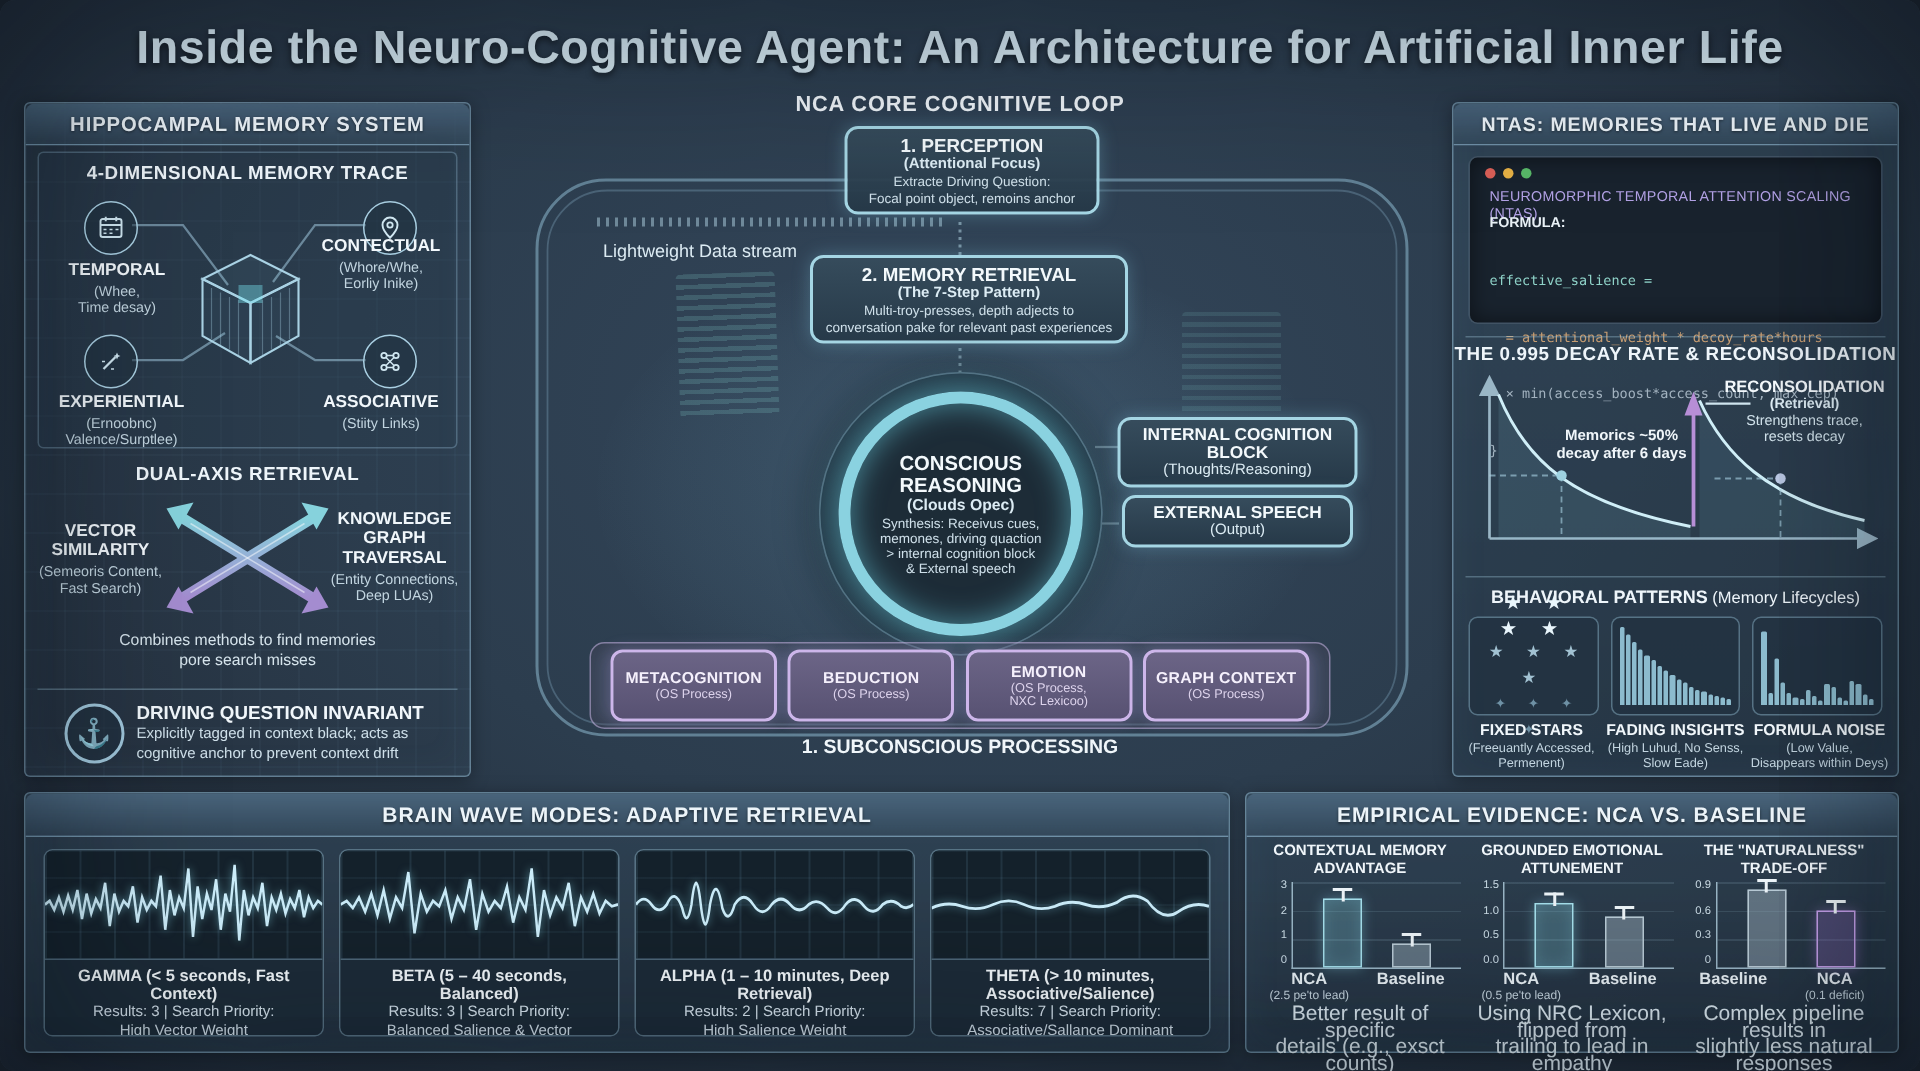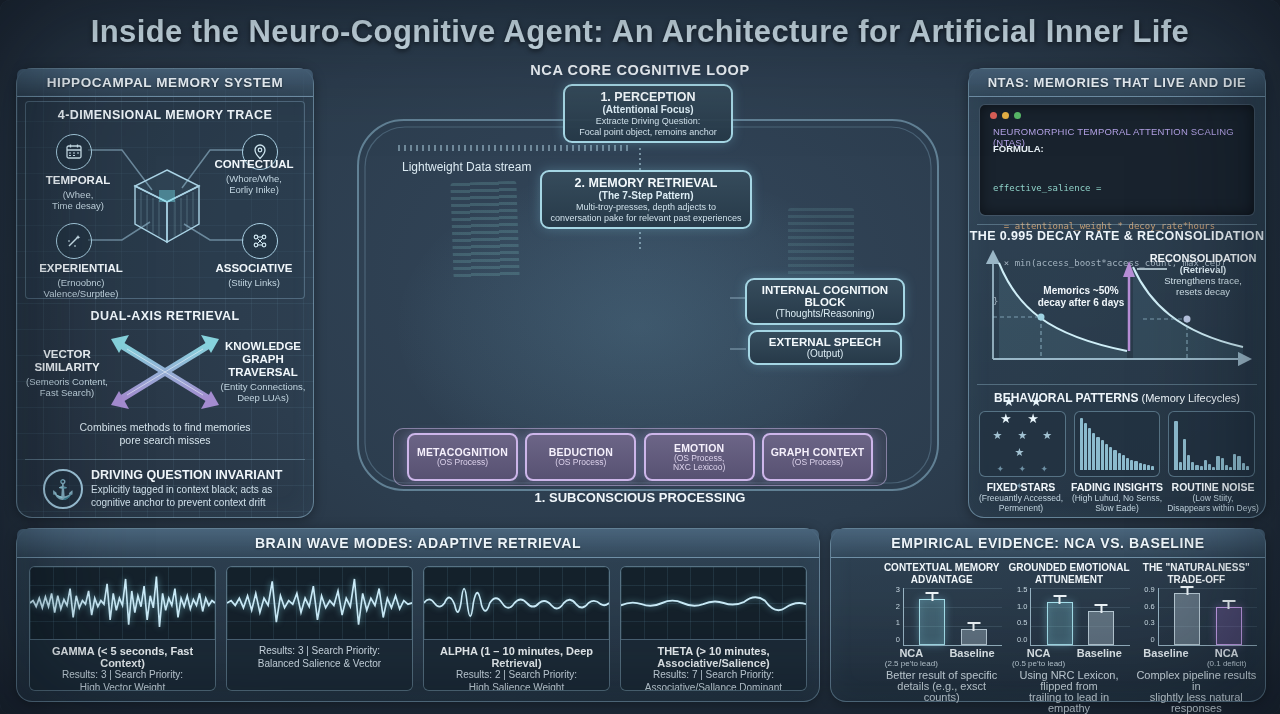--- a/index.html
+++ b/index.html
@@ -11,21 +11,21 @@
     box-shadow:inset 0 0 130px rgba(4,10,18,.6);border-radius:10px;}
   .pre{white-space:pre-line;}
   .abs{position:absolute;}
 
   
   .main-title{position:absolute;top:14px;left:0;width:100%;text-align:center;
     font-size:31px;font-weight:bold;letter-spacing:.4px;color:#d6e9f3;
     text-shadow:0 2px 5px rgba(0,0,0,.6);}
 
   
-  .panel{position:absolute;border:1px solid rgba(148,188,212,.55);border-radius:16px;
+  .panel{position:absolute;border:1px solid rgba(148,188,212,.55);border-radius:4px;
     background:linear-gradient(180deg,rgba(52,74,92,.55),rgba(37,54,69,.6));
     box-shadow:0 2px 12px rgba(0,0,0,.35), inset 0 0 26px rgba(120,170,200,.07);}
   .strip{position:absolute;top:0;left:0;right:0;height:27px;line-height:27px;text-align:center;
     font-weight:bold;font-size:13.5px;letter-spacing:.6px;color:#ecf4f9;
     background:linear-gradient(180deg,#49647b,#38506478);border-bottom:1px solid rgba(160,200,222,.45);
     border-radius:6px 6px 0 0;text-shadow:0 1px 2px rgba(0,0,0,.5);}
   .gridbg{background-image:
       linear-gradient(rgba(130,180,210,.09) 1px,transparent 1px),
       linear-gradient(90deg,rgba(130,180,210,.09) 1px,transparent 1px);
     background-size:26px 26px;}
@@ -130,21 +130,21 @@
     background-size:23px 18px;}
   .wave-plot svg{display:block;filter:drop-shadow(0 0 3px rgba(140,225,245,.55));}
   .wave-info{flex:1;border-top:1px solid rgba(150,190,214,.4);background:rgba(32,48,61,.65);
     padding:5px 9px;}
   .wave-name{font-size:11px;font-weight:bold;color:#f3f9fc;}
   .wave-line{font-size:10px;line-height:12.5px;color:#d5e3ed;}
 
   
   #evidence{left:830px;top:528px;width:434px;height:172px;}
   #evidence .strip{font-size:14px;height:28px;line-height:28px;}
-  .ev-cols{position:absolute;left:8px;right:8px;top:33px;bottom:4px;display:flex;gap:6px;margin-left:42px;}
+  .ev-cols{position:absolute;left:8px;right:8px;top:33px;bottom:4px;display:flex;gap:6px;}
   .ev-col{flex:1;text-align:center;}
   .ev-title{font-size:10px;font-weight:bold;line-height:11.5px;color:#f1f7fb;height:23px;}
   .echart{display:flex;height:58px;margin-top:3px;}
   .yaxis{width:19px;display:flex;flex-direction:column;justify-content:space-between;align-items:flex-end;
     padding-right:3px;font-size:7.5px;color:#ccdde7;line-height:8px;transform:translateY(-2px);}
   .plot{flex:1;border-left:1.5px solid #9ab6c6;border-bottom:1.5px solid #9ab6c6;position:relative;
     display:flex;align-items:flex-end;justify-content:space-evenly;
     background-image:repeating-linear-gradient(180deg,rgba(140,175,195,.18) 0 1px,transparent 1px 19px);}
   .bar{width:26px;position:relative;box-sizing:border-box;}
   .c-teal{background:rgba(128,203,218,.28);border:1.5px solid #a6e1ed;
@@ -153,21 +153,21 @@
   .c-purple{background:rgba(152,108,200,.32);border:1.5px solid #c9a2ee;
     box-shadow:0 0 8px rgba(182,132,232,.4);}
   .whisker{position:absolute;top:-8px;left:50%;transform:translateX(-50%);width:13px;height:9px;}
   .whisker::before{content:"";position:absolute;left:50%;top:0;bottom:0;width:2px;
     transform:translateX(-50%);background:#eef5f9;}
   .whisker::after{content:"";position:absolute;left:0;right:0;top:0;height:2px;background:#eef5f9;}
   .ev-xrow{display:flex;margin-top:1px;}
   .ev-xcell{flex:1;}
   .ev-xlab{font-size:11px;font-weight:bold;color:#eaf2f7;}
   .ev-note{font-size:8px;color:#c6d6e0;line-height:9px;min-height:9px;}
-  .ev-caption{font-size:11px;line-height:11px;color:#d9e6ee;margin-top:2px;}
+  .ev-caption{font-size:14px;line-height:11px;color:#d9e6ee;margin-top:2px;}
 </style>
 </head>
 <body>
 
 <div id="poster">
 
   <div class="main-title">Inside the Neuro-Cognitive Agent: An Architecture for Artificial Inner Life</div>
 
   <div id="hippo" class="panel gridbg">
     <div class="strip">HIPPOCAMPAL MEMORY SYSTEM</div>
@@ -316,20 +316,31 @@
 Focal point object, remoins anchor</div>
   </div>
 
   <div class="cbox" style="left:540px;top:170px;width:196px;">
     <div class="cbox-t">2. MEMORY RETRIEVAL</div>
     <div class="cbox-s">(The 7-Step Pattern)</div>
     <div class="cbox-d pre">Multi-troy-presses, depth adjects to
 conversation pake for relevant past experiences</div>
   </div>
 
+  <div class="ring">
+    <div class="ring-content">
+      <div class="cbox-t pre" style="font-size:13.5px;line-height:15px;">CONSCIOUS
+REASONING</div>
+      <div class="cbox-s" style="font-size:10.5px;">(Clouds Opec)</div>
+      <div class="cbox-d pre" style="font-size:9px;line-height:10px;">Synthesis: Receivus cues,
+memones, driving quaction
+&gt; internal cognition block
+&amp; External speech</div>
+    </div>
+  </div>
 
   <div class="cbox" style="left:745px;top:278px;width:148px;padding:4px 4px;">
     <div class="cbox-t" style="font-size:11.5px;">INTERNAL COGNITION BLOCK</div>
     <div class="cbox-s" style="font-weight:normal;">(Thoughts/Reasoning)</div>
   </div>
 
   <div class="cbox" style="left:748px;top:330px;width:142px;padding:4px 4px;">
     <div class="cbox-t" style="font-size:11.5px;">EXTERNAL SPEECH</div>
     <div class="cbox-s" style="font-weight:normal;">(Output)</div>
   </div>
@@ -472,22 +483,22 @@
         <div class="tlab-t">FIXED STARS</div>
         <div class="tlab-s pre">(Freeuantly Accessed,
 Permenent)</div>
       </div>
       <div class="tlab">
         <div class="tlab-t">FADING INSIGHTS</div>
         <div class="tlab-s pre">(High Luhud, No Senss,
 Slow Eade)</div>
       </div>
       <div class="tlab">
-        <div class="tlab-t">ROUTINE NOISE</div>
-        <div class="tlab-s pre">(Low Stiity,
+        <div class="tlab-t">FORMULA NOISE</div>
+        <div class="tlab-s pre">(Low Value,
 Disappears within Deys)</div>
       </div>
     </div>
   </div>
 
   <div id="waves" class="panel">
     <div class="strip">BRAIN WAVE MODES: ADAPTIVE RETRIEVAL</div>
     <div class="wave-cards">
 
       <div class="wave-card">
@@ -503,20 +514,21 @@
         </div>
       </div>
 
       <div class="wave-card">
         <div class="wave-plot">
           <svg width="100%" height="72" viewBox="0 0 180 60" preserveAspectRatio="none">
             <path d="M0,30 L4,28 L8,32 L12,26 L16,34 L20,24 L24,36 L28,22 L32,38 L36,26 L40,32 L44,12 L48,46 L52,24 L56,34 L60,28 L64,31 L68,22 L72,38 L76,26 L80,33 L84,16 L88,44 L92,24 L96,34 L100,28 L104,32 L108,20 L112,40 L116,26 L120,33 L124,10 L128,48 L132,22 L136,36 L140,26 L144,32 L148,18 L152,42 L156,26 L160,34 L164,24 L168,35 L172,28 L176,31 L180,30" fill="none" stroke="#cdeefb" stroke-width="1.6"></path>
           </svg>
         </div>
         <div class="wave-info">
+          <div class="wave-name"><span>BETA</span> <span>(5 – 40 seconds, Balanced)</span></div>
           <div class="wave-line">Results: 3 | Search Priority:</div>
           <div class="wave-line">Balanced Salience &amp; Vector</div>
         </div>
       </div>
 
       <div class="wave-card">
         <div class="wave-plot">
           <svg width="100%" height="72" viewBox="0 0 180 60" preserveAspectRatio="none">
             <path d="M0,30 Q5,24 10,30 Q15,36 20,30 Q25,20 30,32 Q33,44 36,30 Q39,6 42,30 Q45,52 48,30 Q52,12 56,32 Q60,42 64,30 Q70,22 76,30 Q82,38 88,30 Q94,24 100,30 Q106,36 112,30 Q118,26 124,32 Q130,38 136,30 Q142,24 148,31 Q154,37 160,30 Q166,26 172,31 Q176,33 180,30" fill="none" stroke="#cdeefb" stroke-width="1.6"></path>
           </svg>

